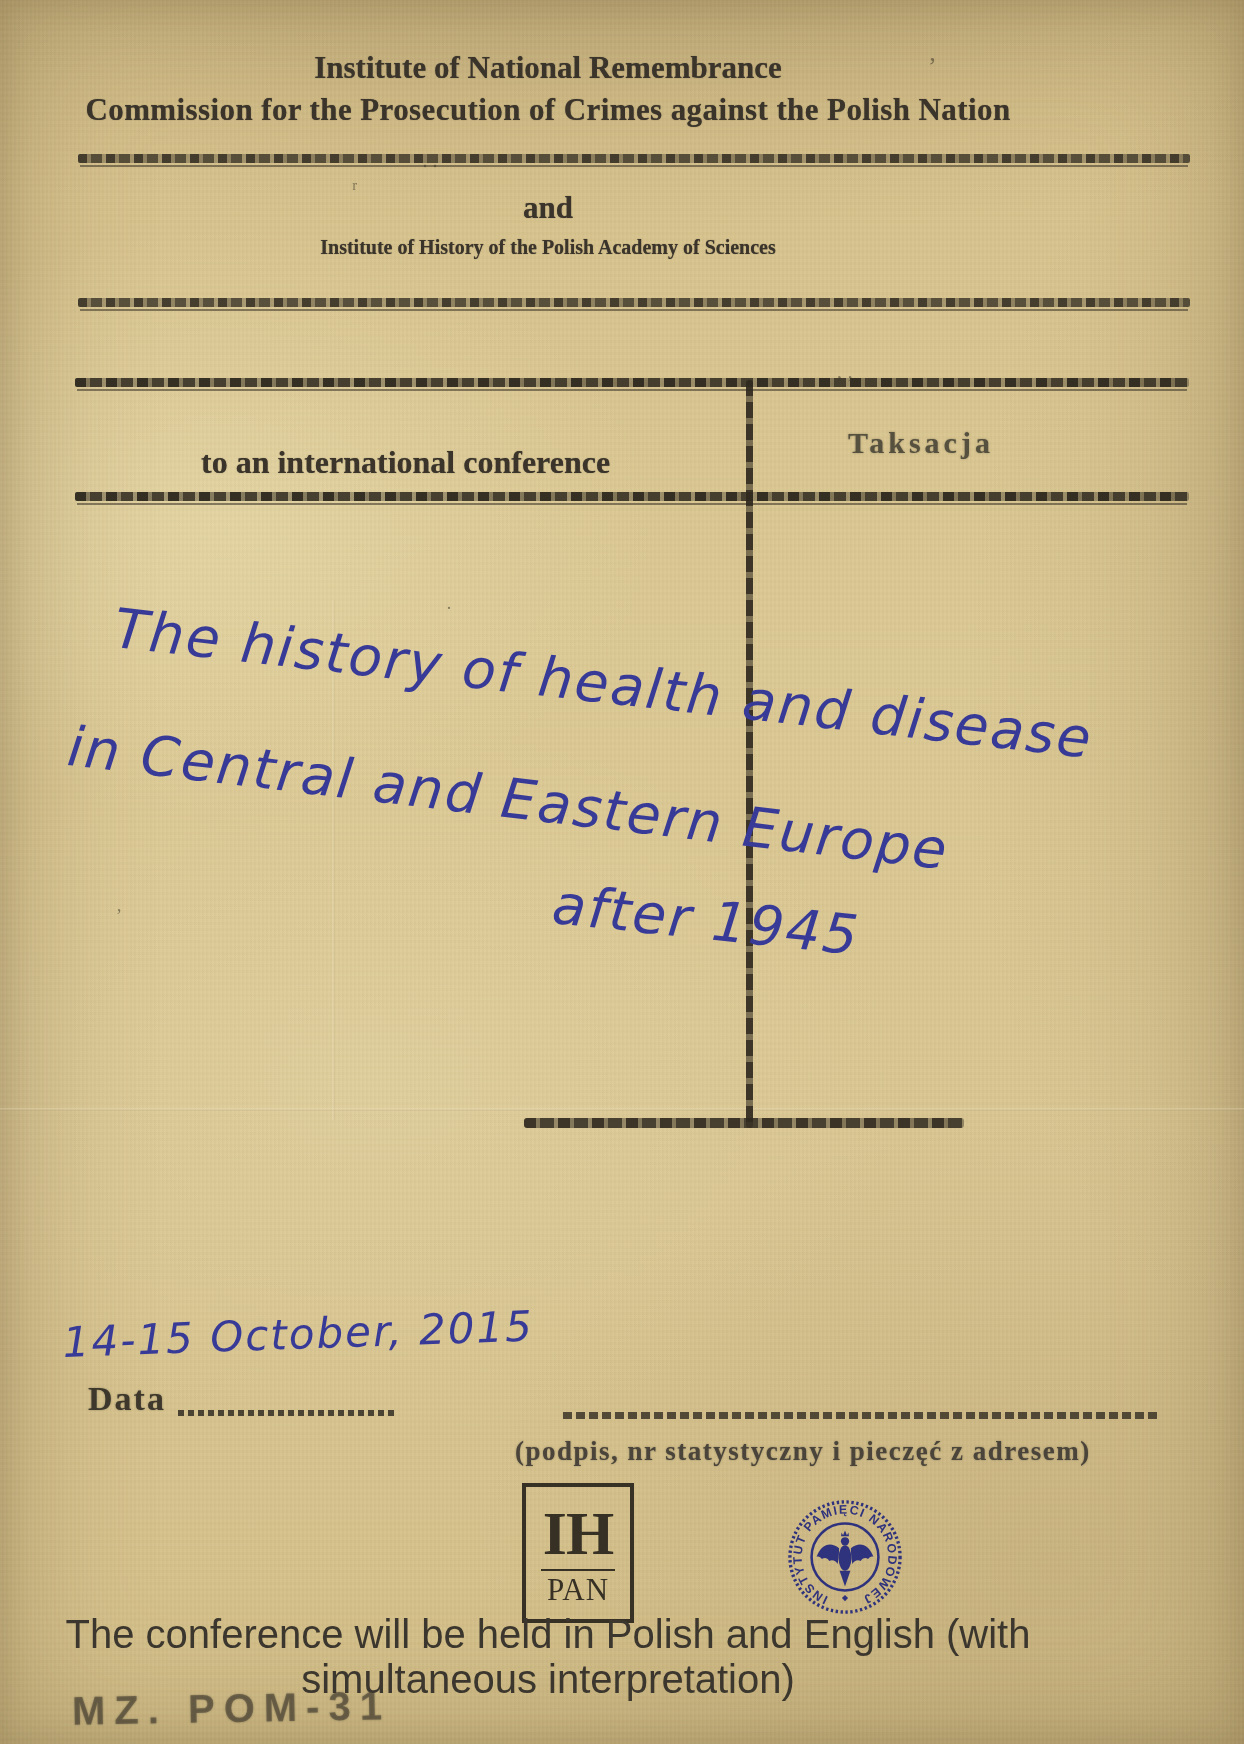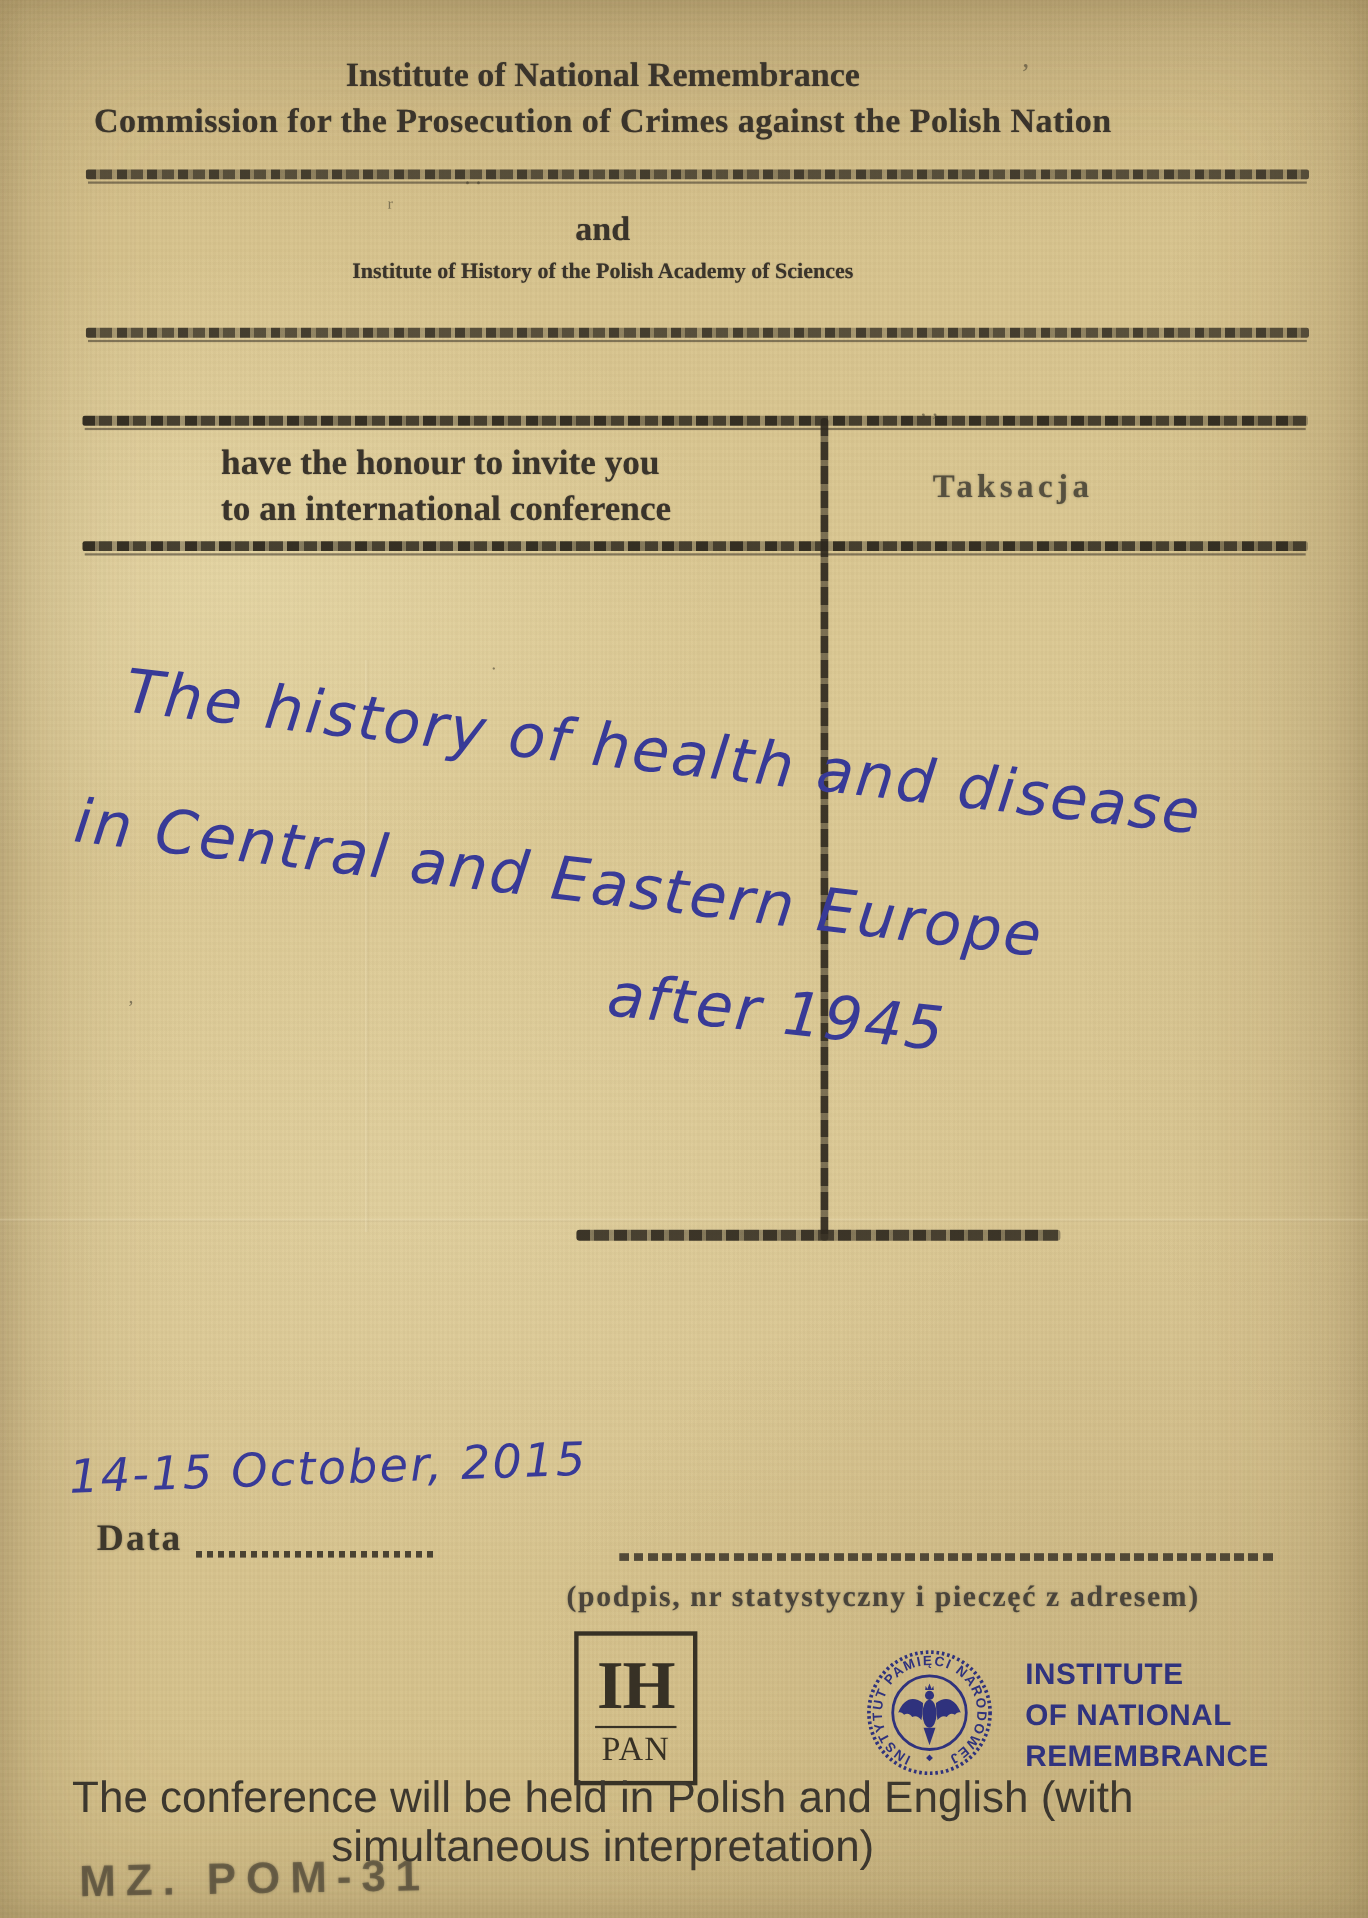--- a/index.html
+++ b/index.html
@@ -55,21 +55,20 @@
   <div class="abs rule" style="top:154px;left:78px;width:1112px;"></div>
   <div class="abs ctr stamp-serif" style="top:190px;font-size:31px;">and</div>
   <div class="abs ctr stamp-serif" style="top:236px;font-size:20px;">Institute of History of the Polish Academy of Sciences</div>
   <div class="abs rule" style="top:298px;left:78px;width:1112px;"></div>
 
   <div class="abs rule dark" style="top:378px;left:75px;width:1114px;"></div>
   <div class="abs rule dark" style="top:492px;left:75px;width:1114px;"></div>
   <div class="abs vline" style="top:380px;left:746px;height:748px;"></div>
   <div class="abs hbar" style="top:1118px;left:524px;width:440px;"></div>
 
-  <div class="abs stamp-serif" style="top:402px;left:201px;font-size:32px;">have the honour to invite you</div>
   <div class="abs stamp-serif" style="top:444px;left:201px;font-size:32px;">to an international conference</div>
   <div class="abs old-stamp" style="top:426px;left:808px;font-size:30px;letter-spacing:4px;margin-left:40px;">Taksacja</div>
 
   <div class="abs hand" style="top:596px;left:118px;font-size:55px;transform:rotate(6.5deg);transform-origin:left top;">The history of health and disease</div>
   <div class="abs hand" style="top:714px;left:72px;font-size:55px;transform:rotate(6.8deg);transform-origin:left top;">in Central and Eastern Europe</div>
   <div class="abs hand" style="top:872px;left:556px;font-size:55px;transform:rotate(6deg);transform-origin:left top;">after 1945</div>
 
   <div class="abs hand" style="top:1318px;left:62px;font-size:42px;transform:rotate(-2deg);transform-origin:left top;">14-15 October, 2015</div>
   <div class="abs old-stamp" style="top:1380px;left:88px;font-size:34px;letter-spacing:2px;color:#3e382c;">Data</div>
   <div class="abs dotline" style="top:1410px;left:178px;width:220px;"></div>
@@ -98,25 +97,20 @@
       <path d="M58 38 l2 -5 2 5 1.5 -3 0.5 4 -8 0 0.5 -4 z"></path>
       <circle cx="60" cy="44" r="4.2"></circle>
       <ellipse cx="60" cy="61" rx="6.5" ry="13"></ellipse>
       <path d="M54 51 C45 44 36 47 31 60 C33 59 35 60 36.5 62 C39.5 60 42.5 61.5 44 64 C47 62 51 64 52.5 67 C53.5 62 54 56 54 51 Z"></path>
       <path d="M66 51 C75 44 84 47 89 60 C87 59 85 60 83.5 62 C80.5 60 77.5 61.5 76 64 C73 62 69 64 67.5 67 C66.5 62 66 56 66 51 Z"></path>
       <path d="M54.5 74 L60 90 L65.5 74 Z"></path>
       <rect x="57.8" y="99.6" width="4.4" height="4.4" transform="rotate(45 60 101.8)"></rect>
     </g>
   </svg>
 
-  <div class="abs ipn-name" style="top:1504px;left:932px;">
-    <div>INSTITUTE</div>
-    <div>OF NATIONAL</div>
-    <div>REMEMBRANCE</div>
-  </div>
 
   <div class="abs ctr" style="top:1612px;font-size:40px;color:#3c372e;font-family:Liberation Sans, sans-serif;">The conference will be held in Polish and English (with simultaneous interpretation)</div>
   <div class="abs" style="top:1686px;left:72px;font-size:40px;font-weight:bold;letter-spacing:9px;
        font-family:'Liberation Sans',sans-serif;color:rgba(62,56,44,.5);text-shadow:0 0 2px rgba(62,56,44,.45);
        transform:rotate(-1deg);">MZ.  POM-31</div>
 
   <div class="abs speck" style="top:52px;left:928px;font-size:26px;">’</div>
   <div class="abs speck" style="top:176px;left:352px;font-size:24px;">ʳ</div>
   <div class="abs speck" style="top:146px;left:420px;font-size:20px;">․․</div>
   <div class="abs speck" style="top:372px;left:836px;font-size:20px;">’ ’</div>

